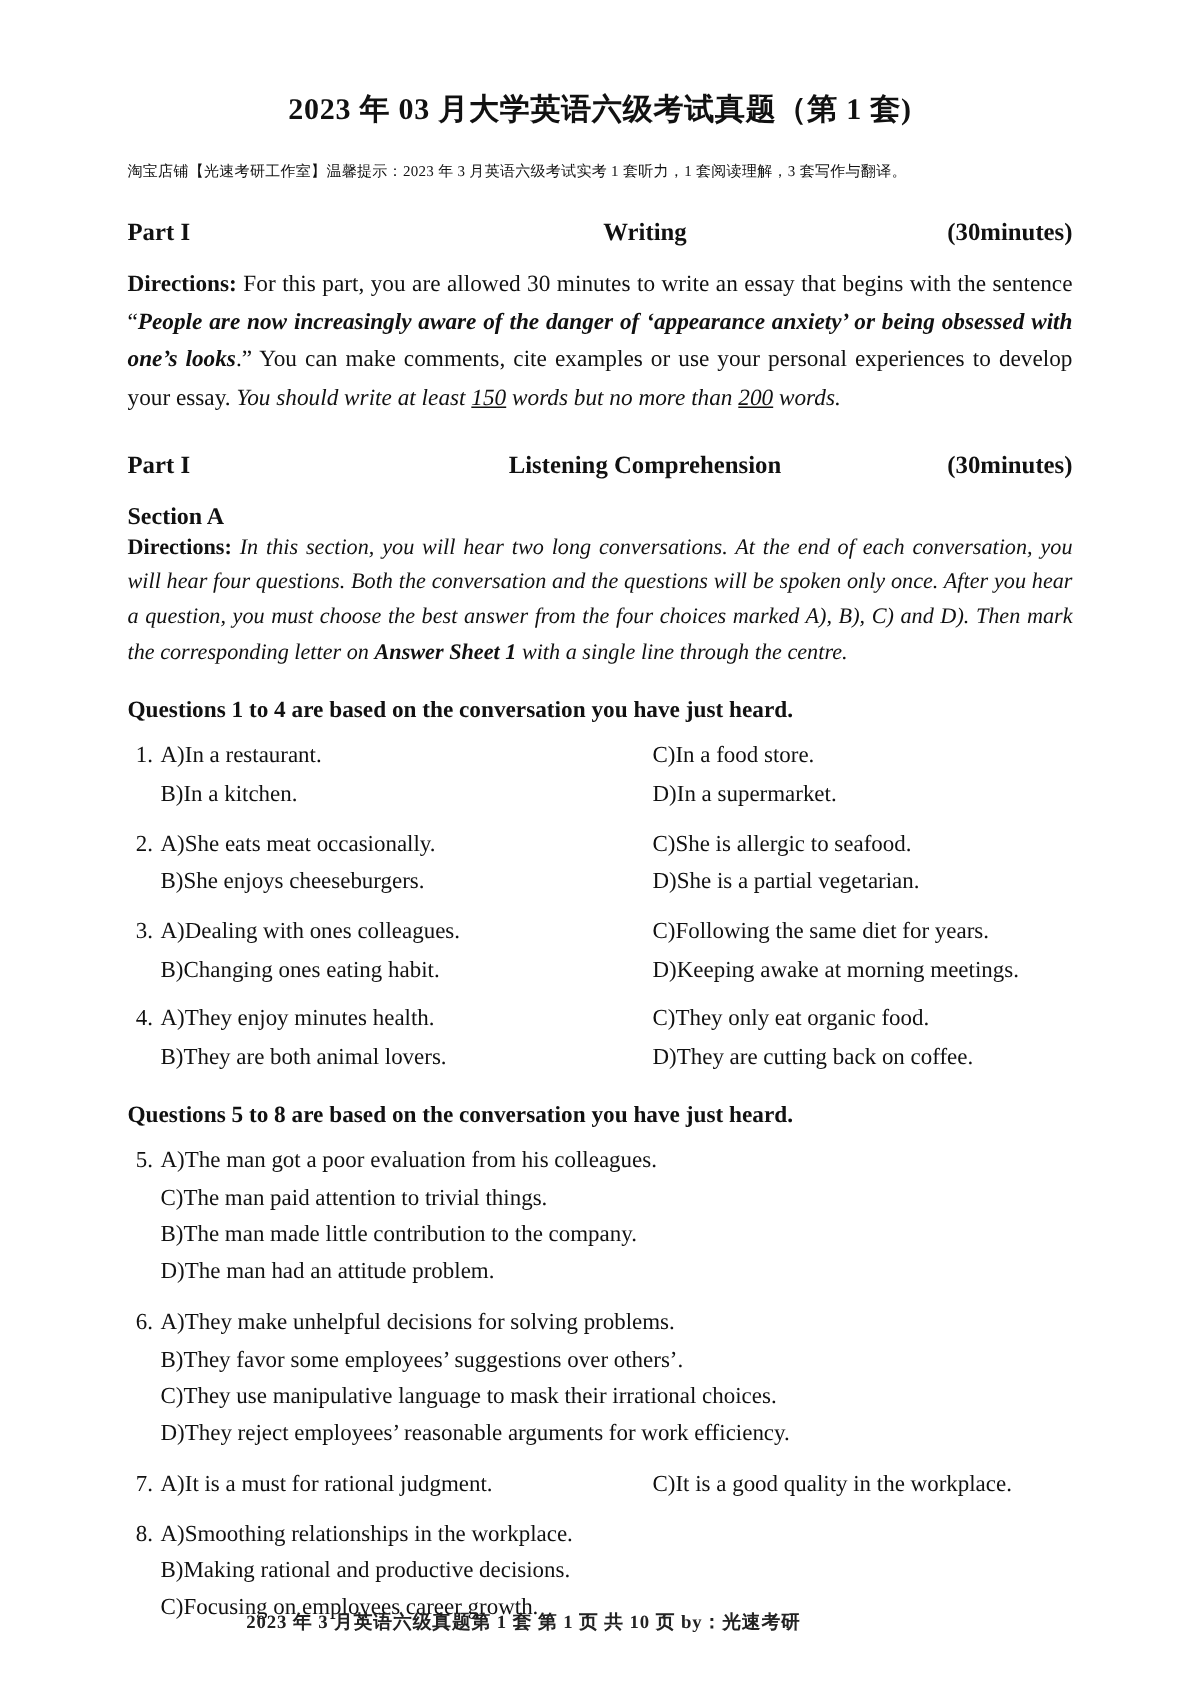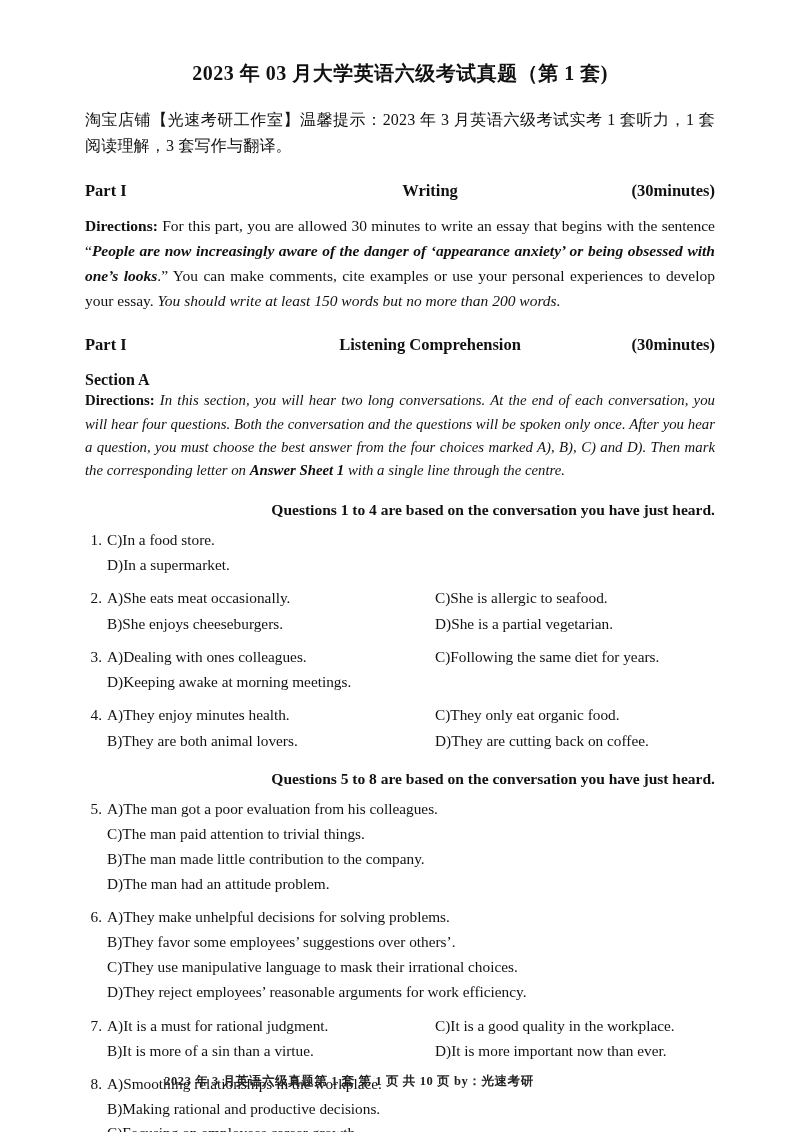--- a/index.html
+++ b/index.html
@@ -35,21 +35,21 @@
     text-align: center;
     font-weight: bold;
     font-size: 20px;
     letter-spacing: 0.5px;
     margin: 60px 0 0 0;
     line-height: 1.35;
   }
 
   
   .notice {
-    font-size: 16px;
+    font-size: 10px;
     line-height: 1.62;
     text-align: justify;
     margin: 20px 0 0 0;
     letter-spacing: 0.2px;
   }
 
   
   .part-row {
     display: flex;
     align-items: center;
@@ -65,21 +65,21 @@
   .directions {
     font-size: 15.5px;
     line-height: 1.62;
     text-align: justify;
     text-justify: inter-word;
     margin-top: 12px;
   }
   .directions .lbl { font-weight: bold; }
   .bi { font-weight: bold; font-style: italic; }
   .it { font-style: italic; }
-  .ul { }
+  .ul { text-decoration: underline; }
 
   .section-head {
     font-weight: bold;
     font-size: 16px;
     margin-top: 16px;
   }
 
   .directions-it {
     font-size: 14.8px;
     line-height: 1.58;
@@ -89,21 +89,20 @@
     margin-top: 0;
   }
   .directions-it .lbl { font-weight: bold; font-style: normal; }
 
   
   .q-group-head {
     font-weight: bold;
     font-size: 15.5px;
     margin-top: 18px;
     margin-bottom: 6px;
-    text-align: right;
   }
 
   
   .q-block { margin-top: 9px; font-size: 15.3px; line-height: 1.55; }
   .q-line { display: flex; }
   .q-num {
     width: 22px;
     flex: 0 0 22px;
     text-align: right;
     padding-right: 5px;
@@ -163,24 +162,26 @@
 
     <div class="directions-it">
       <span class="lbl">Directions:</span><span> In this section, you will hear two long conversations. At the end of each conversation, you will hear four questions. Both the conversation and the questions will be spoken only once. After you hear a question, you must choose the best answer from the four choices marked A), B), C) and D). Then mark the corresponding letter on </span><span class="bi">Answer Sheet 1</span><span> with a single line through the centre.</span>
     </div>
 
     <div id="groups-root">
         <div class="q-group-head">Questions 1 to 4 are based on the conversation you have just heard.</div>
         <div class="q-block">
           <div class="q-line">
             <div class="q-num">1.</div>
+            <div class="q-colA"><span><span class="opt-letter">A) </span><span>In a restaurant.</span></span></div>
             <div class="q-colB"><span><span class="opt-letter">C) </span><span>In a food store.</span></span></div>
           </div>
           <div class="q-line q-tight">
             <div class="q-num"></div>
+            <div class="q-colA"><span><span class="opt-letter">B) </span><span>In a kitchen.</span></span></div>
             <div class="q-colB"><span><span class="opt-letter">D) </span><span>In a supermarket.</span></span></div>
           </div>
         </div>
         <div class="q-block">
           <div class="q-line">
             <div class="q-num">2.</div>
             <div class="q-colA"><span><span class="opt-letter">A) </span><span>She eats meat occasionally.</span></span></div>
             <div class="q-colB"><span><span class="opt-letter">C) </span><span>She is allergic to seafood.</span></span></div>
           </div>
           <div class="q-line q-tight">
@@ -190,20 +191,21 @@
           </div>
         </div>
         <div class="q-block">
           <div class="q-line">
             <div class="q-num">3.</div>
             <div class="q-colA"><span><span class="opt-letter">A) </span><span>Dealing with ones colleagues.</span></span></div>
             <div class="q-colB"><span><span class="opt-letter">C) </span><span>Following the same diet for years.</span></span></div>
           </div>
           <div class="q-line q-tight">
             <div class="q-num"></div>
+            <div class="q-colA"><span><span class="opt-letter">B) </span><span>Changing ones eating habit.</span></span></div>
             <div class="q-colB"><span><span class="opt-letter">D) </span><span>Keeping awake at morning meetings.</span></span></div>
           </div>
         </div>
         <div class="q-block">
           <div class="q-line">
             <div class="q-num">4.</div>
             <div class="q-colA"><span><span class="opt-letter">A) </span><span>They enjoy minutes health.</span></span></div>
             <div class="q-colB"><span><span class="opt-letter">C) </span><span>They only eat organic food.</span></span></div>
           </div>
           <div class="q-line q-tight">
@@ -248,25 +250,20 @@
             <div class="q-num"></div>
             <div class="q-colA"><span><span class="opt-letter">D) </span><span>They reject employees’ reasonable arguments for work efficiency.</span></span></div>
           </div>
         </div>
         <div class="q-block">
           <div class="q-line">
             <div class="q-num">7.</div>
             <div class="q-colA"><span><span class="opt-letter">A) </span><span>It is a must for rational judgment.</span></span></div>
             <div class="q-colB"><span><span class="opt-letter">C) </span><span>It is a good quality in the workplace.</span></span></div>
           </div>
-          <div class="q-line q-tight">
-            <div class="q-num"></div>
-            <div class="q-colA"><span><span class="opt-letter">B) </span><span>It is more of a sin than a virtue.</span></span></div>
-            <div class="q-colB"><span><span class="opt-letter">D) </span><span>It is more important now than ever.</span></span></div>
-          </div>
         </div>
         <div class="q-block-single">
           <div class="q-line">
             <div class="q-num">8.</div>
             <div class="q-colA"><span><span class="opt-letter">A) </span><span>Smoothing relationships in the workplace.</span></span></div>
           </div>
           <div class="q-line">
             <div class="q-num"></div>
             <div class="q-colA"><span><span class="opt-letter">B) </span><span>Making rational and productive decisions.</span></span></div>
           </div>

